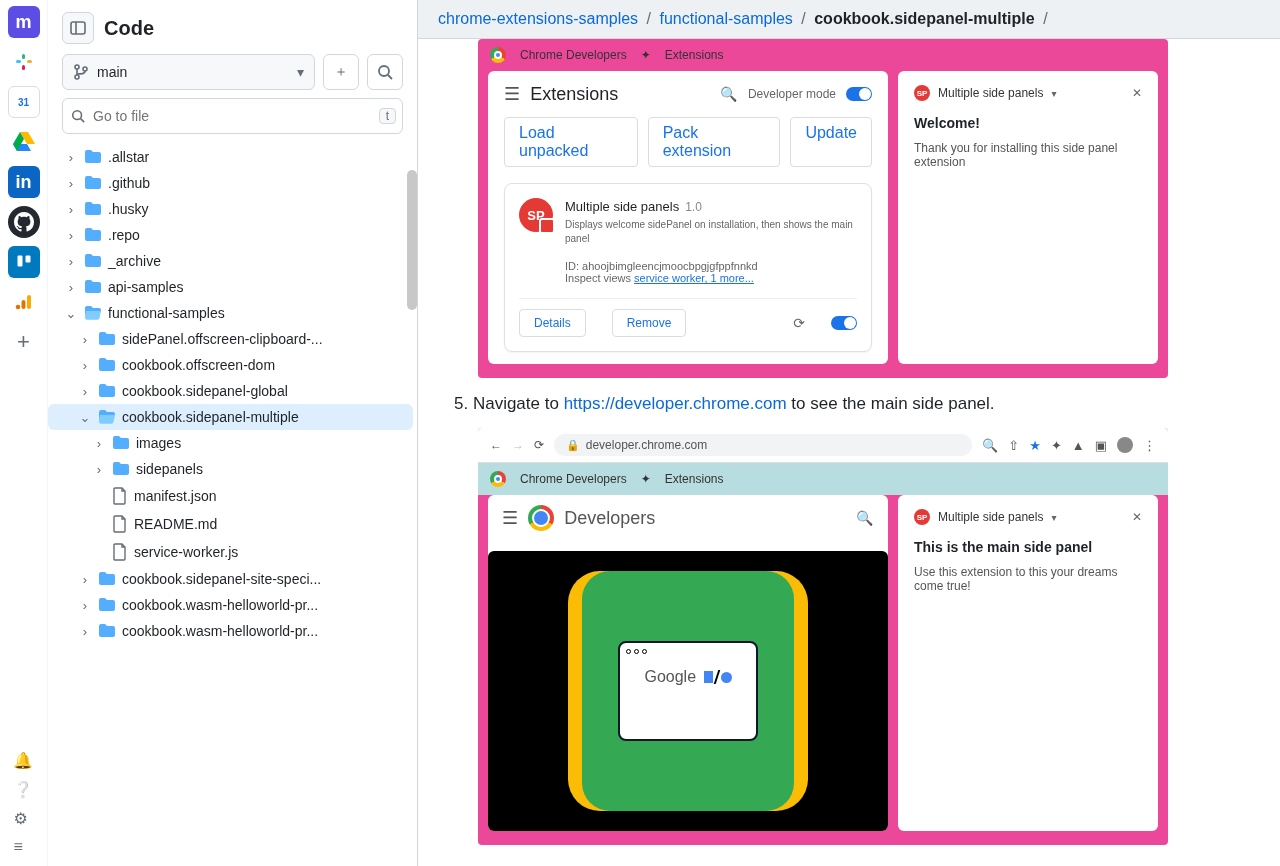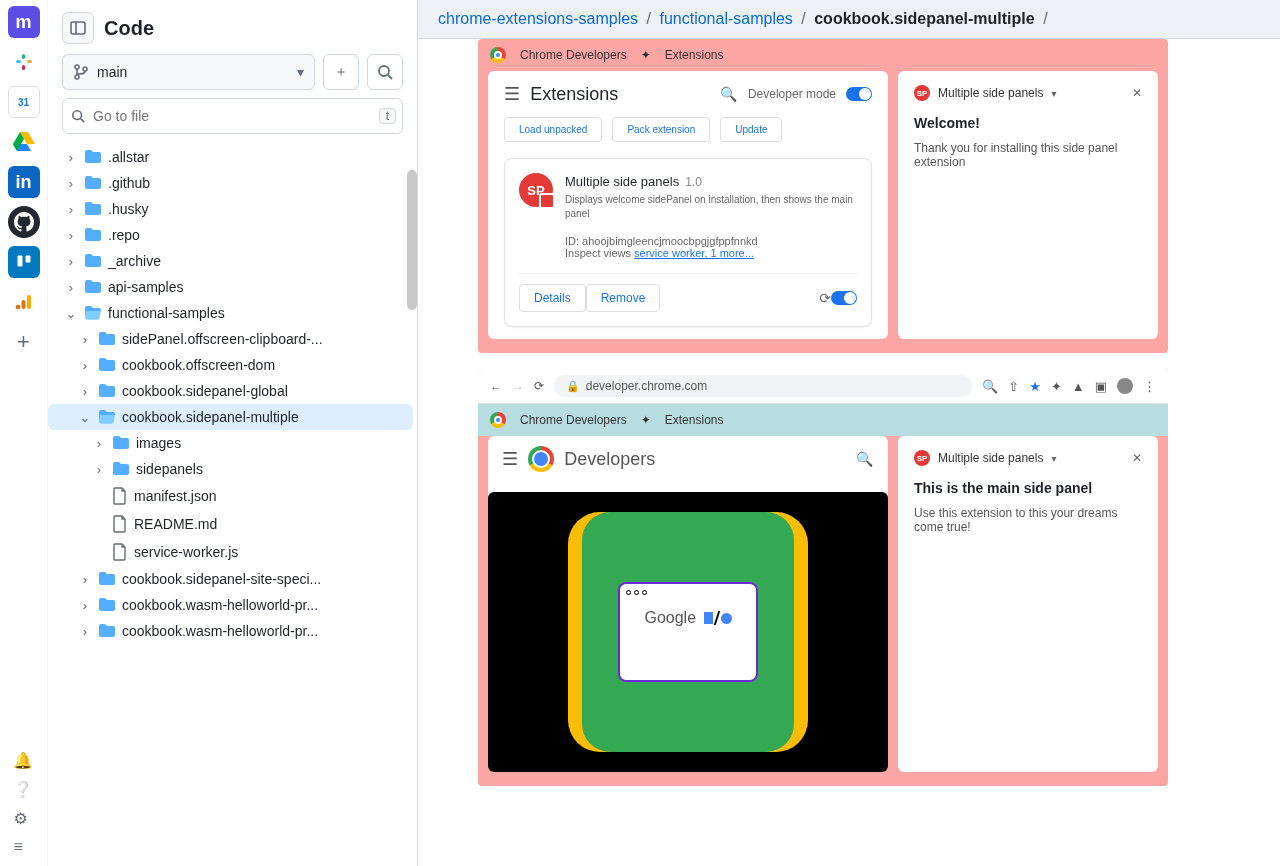--- a/index.html
+++ b/index.html
@@ -47,67 +47,67 @@
 .main { flex:1; display:flex; flex-direction:column; overflow:hidden; }
 .crumb-bar { background:#eef1f4; padding:10px 20px; border-bottom:1px solid #d0d7de; font-size:16px; }
 .crumb-bar a { color:#0969da; text-decoration:none; }
 .crumb-bar .sep { color:#656d76; margin:0 4px; }
 .crumb-bar .current { font-weight:600; }
 .content { flex:1; overflow-y:auto; padding: 0 20px 20px 60px; }
 .step { margin: 8px 0 14px -24px; font-size:17px; }
 .step a { color:#0969da; text-decoration:none; }
 
 
-.mock { width:690px; background:#fca5a5; border-radius:4px; padding:0; overflow:hidden; margin-bottom:16px; }
+.mock { width:690px; background:#ec4899; border-radius:4px; padding:0; overflow:hidden; margin-bottom:16px; }
 .mock-tabs { display:flex; align-items:center; gap:14px; padding:8px 12px; font-size:12px; color:#333; }
 .mock-chrome-ic { width:16px; height:16px; border-radius:50%; background: conic-gradient(#ea4335 0 120deg,#fbbc05 120deg 240deg,#34a853 240deg 360deg); position:relative; }
 .mock-chrome-ic::after { content:''; position:absolute; inset:4px; background:#4285f4; border-radius:50%; border:2px solid #fff; }
 .mock-body { display:flex; gap:10px; padding:0 10px 14px 10px; }
 .mock-left { flex:1; background:#fff; border-radius:6px; padding:12px 16px; }
 .mock-right { width:260px; background:#fff; border-radius:6px; padding:14px 16px; }
 .mock-head { display:flex; align-items:center; gap:10px; margin-bottom:12px; }
 .mock-head .ham { font-size:18px; color:#555; }
 .mock-head .title { font-size:18px; font-weight:500; flex:1; }
 .mock-head .search { color:#666; }
 .mock-head .dev { font-size:12px; color:#666; }
 .toggle { width:26px; height:14px; background:#1a73e8; border-radius:8px; position:relative; }
 .toggle::after { content:''; position:absolute; right:1px; top:1px; width:12px; height:12px; background:#fff; border-radius:50%; }
 .mock-btns { display:flex; gap:10px; margin-bottom:16px; }
-.mock-btn { border:1px solid #dadce0; border-radius:4px; padding:6px 14px; font-size:10px; color:#1a73e8; background:#fff; }
+.mock-btn { border:1px solid #dadce0; border-radius:4px; padding:6px 14px; font-size:16px; color:#1a73e8; background:#fff; }
 .ext-card { border:1px solid #e0e0e0; border-radius:8px; padding:14px; box-shadow:0 1px 2px rgba(0,0,0,0.05); }
 .ext-top { display:flex; gap:12px; }
 .sp-badge { width:34px; height:34px; background:#e53935; border-radius:50%; color:#fff; display:flex; align-items:center; justify-content:center; font-weight:bold; font-size:13px; position:relative; flex-shrink:0; }
 .sp-badge::after { content:''; position:absolute; right:-2px; bottom:-2px; width:12px; height:12px; background:#e53935; border-radius:3px; border:2px solid #fff; }
 .ext-info .name { font-size:13px; font-weight:500; }
 .ext-info .ver { color:#888; font-size:12px; margin-left:6px; }
 .ext-info .desc { font-size:10px; color:#666; margin-top:4px; line-height:1.4; }
 .ext-id { font-size:11px; color:#666; margin-top:14px; margin-left:46px; }
 .ext-id a { color:#1a73e8; text-decoration:underline; }
-.ext-foot { display:flex; align-items:center; gap:0; margin-top:14px; border-top:1px solid #eee; padding-top:10px; }
+.ext-foot { display:flex; align-items:center; gap:26px; margin-top:14px; border-top:1px solid #eee; padding-top:10px; }
 .ext-foot .lnk { color:#1a73e8; font-size:12px; }
 .ext-foot .sp { flex:1; }
 .reload { color:#666; font-size:14px; }
 .panel-head { display:flex; align-items:center; gap:8px; font-size:12px; color:#333; margin-bottom:14px; }
 .panel-head .sp-sm { width:16px; height:16px; background:#e53935; border-radius:50%; color:#fff; font-size:8px; font-weight:bold; display:flex; align-items:center; justify-content:center; }
 .panel-head .caret-sm { color:#666; font-size:10px; }
 .panel-head .close { margin-left:auto; color:#666; }
 .panel-h1 { font-size:14px; font-weight:700; margin-bottom:10px; }
 .panel-p { font-size:12px; color:#555; }
 
 .urlbar { display:flex; align-items:center; gap:10px; padding:6px 12px; background:#fff; border-bottom:1px solid #e0e0e0; font-size:12px; color:#555; }
 .urlbar .nav-ic { color:#555; }
 .urlbar .url-field { flex:1; background:#f1f3f4; border-radius:14px; padding:4px 12px; display:flex; align-items:center; gap:6px; }
 .urlbar .lock { color:#666; font-size:11px; }
 .urlbar .ric { color:#555; font-size:13px; }
 .urlbar .star { color:#1a73e8; }
 .dev-logo { display:flex; align-items:center; gap:10px; padding:10px 14px; }
 .dev-logo .txt { font-size:18px; color:#555; }
 .io-frame { background:#000; border-radius:6px; margin:10px 0 0 0; padding:26px; display:flex; align-items:center; justify-content:center; height:280px; }
 .ring { width:240px; height:240px; border-radius:44px; display:flex; align-items:center; justify-content:center; } .r1{background:#4285f4;padding:14px;border-radius:40px;} .r2{background:#ea4335;padding:14px;border-radius:36px;} .r3{background:#fbbc05;padding:14px;border-radius:32px;} .r4{background:#34a853;padding:14px;border-radius:28px;}
-.io-win { background:#fff; border:2px solid #6d28d9; border-radius:8px; width:140px; height:100px; padding:6px; }
+.io-win { background:#fff; border:2px solid #0f172a; border-radius:8px; width:140px; height:100px; padding:6px; }
 .io-win .bar { display:flex; gap:3px; margin-bottom:14px; }
 .io-win .dot { width:5px; height:5px; border:1px solid #000; border-radius:50%; }
 .io-win .gio { font-size:16px; text-align:center; color:#555; margin-top:10px; }
 .io-box{display:inline-block;width:9px;height:12px;background:#4285f4;margin-left:3px;vertical-align:-1px;}
 .io-slash{display:inline-block;width:2px;height:14px;background:#000;transform:skewX(-18deg);margin:0 3px;vertical-align:-2px;}
 .io-circ{display:inline-block;width:11px;height:11px;background:#4285f4;border-radius:50%;vertical-align:-1px;}
 
 svg { display:block; }
 </style>
 </head>
@@ -446,20 +446,23 @@
               <span>Multiple side panels</span>
               <span class="caret-sm">▾</span>
               <span class="close">✕</span>
             </div>
             <div class="panel-h1">Welcome!</div>
             <div class="panel-p">Thank you for installing this side panel extension</div>
           </div>
         </div>
       </div>
 
+      <div class="step">
+        <span>5. Navigate to </span><a href="#">https://developer.chrome.com</a><span> to see the main side panel.</span>
+      </div>
 
       <div class="mock">
         <div class="urlbar">
           <span class="nav-ic">←</span>
           <span class="nav-ic" style="opacity:.4">→</span>
           <span class="nav-ic">⟳</span>
           <div class="url-field">
             <span class="lock">🔒</span>
             <span>developer.chrome.com</span>
           </div>

